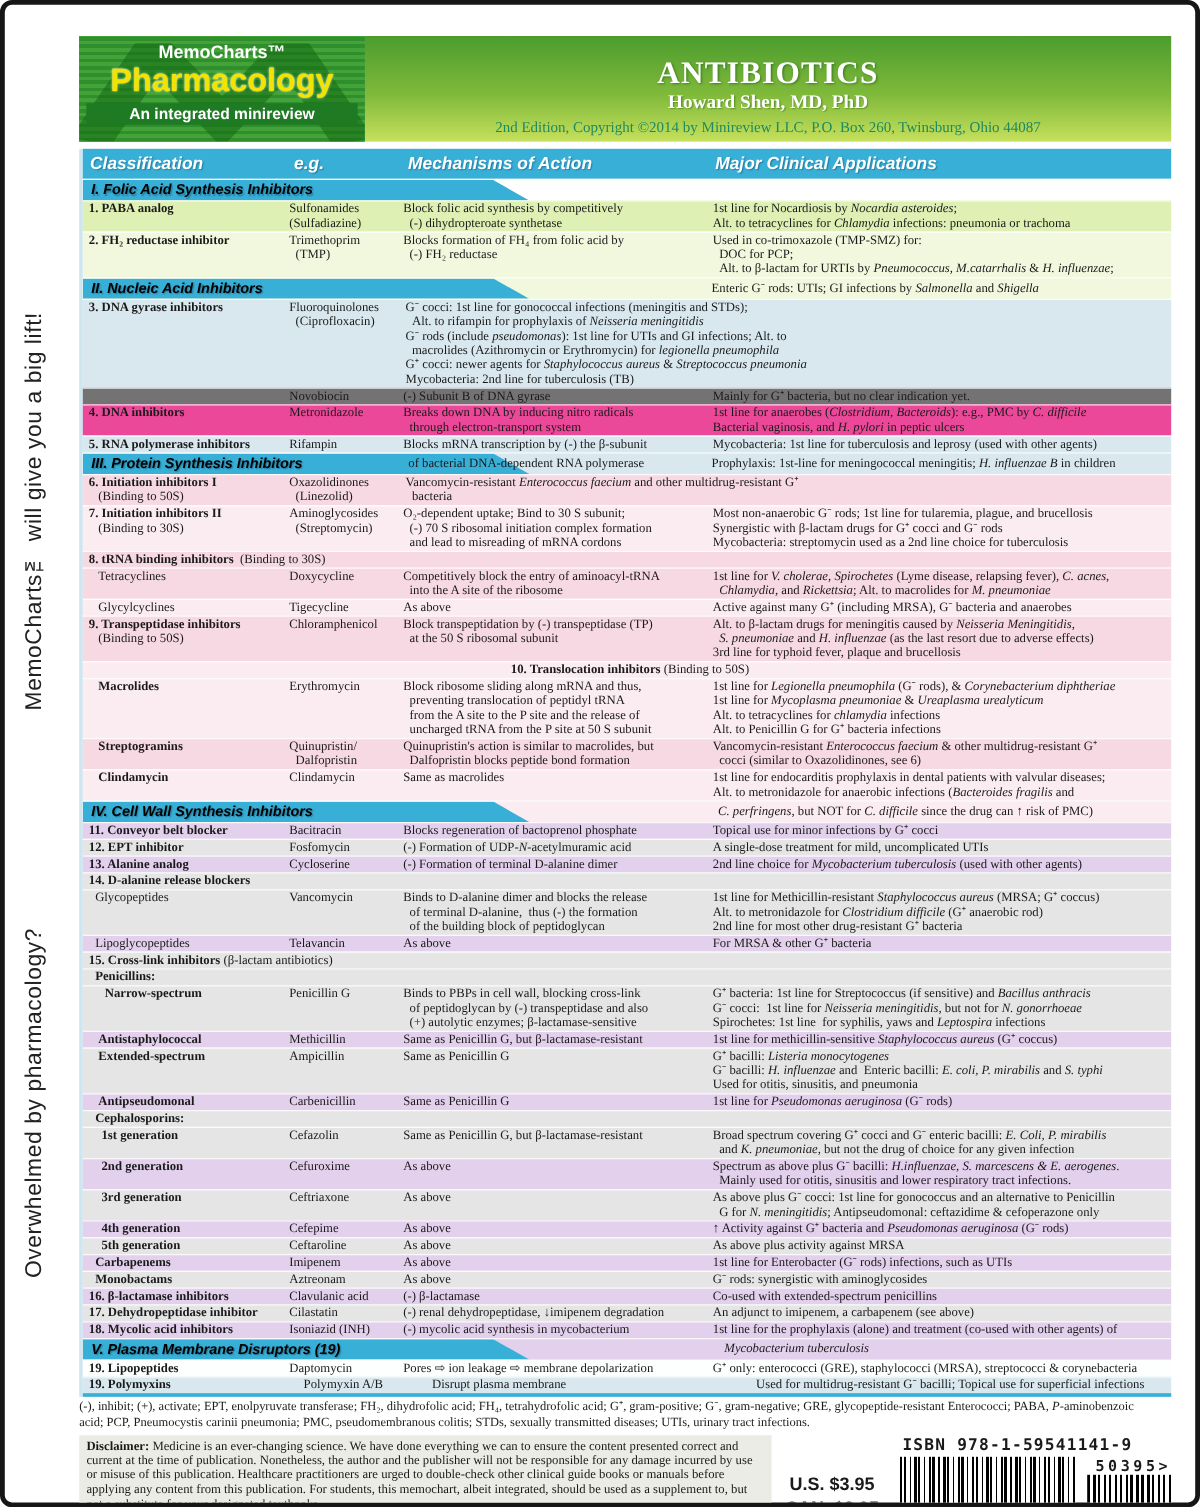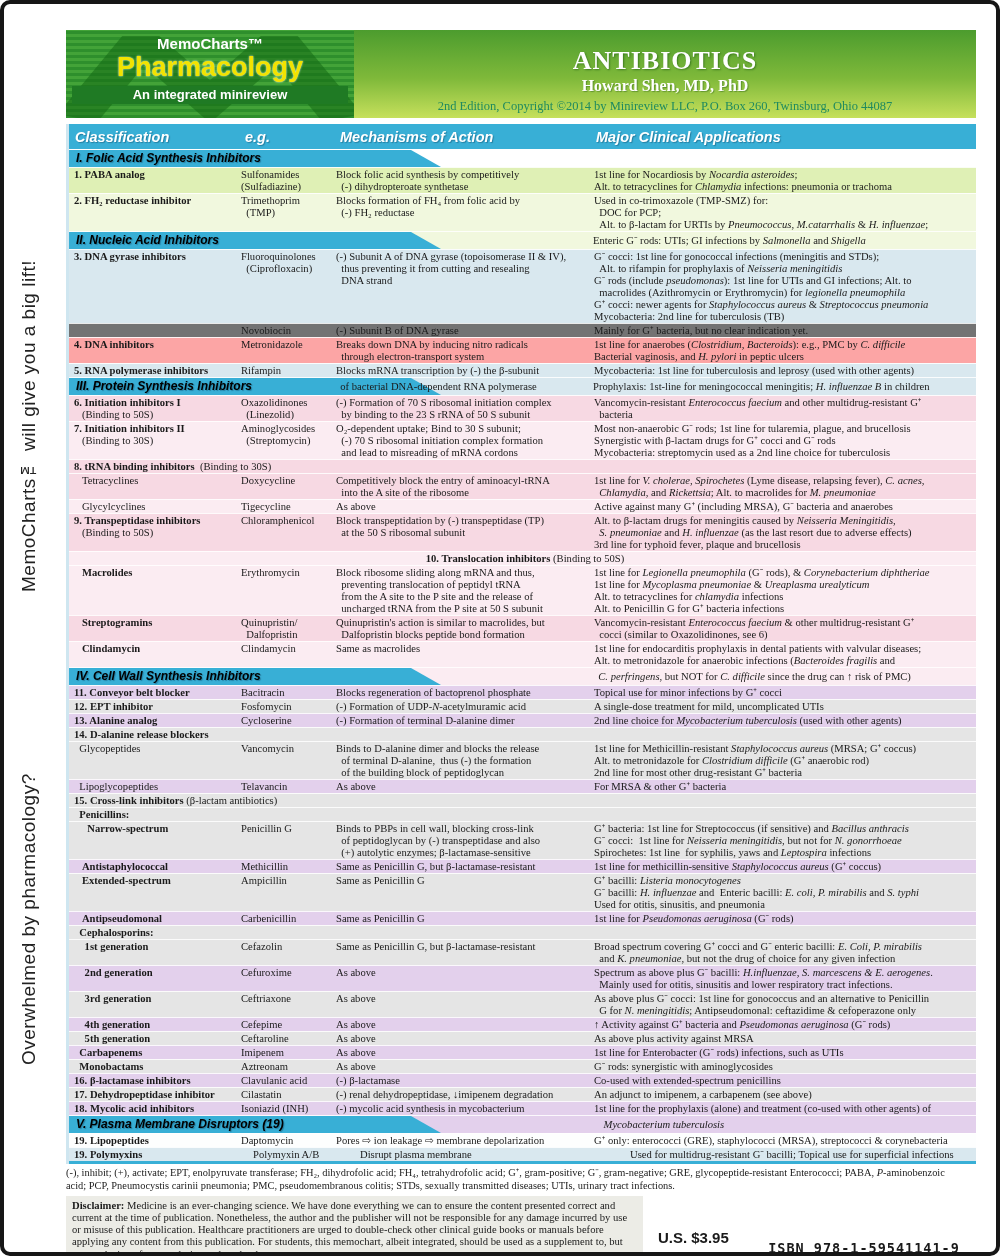--- a/index.html
+++ b/index.html
@@ -7,21 +7,21 @@
         font-family:"Liberation Serif",serif;color:#1a1a1a;}
   
   .side-text{position:absolute;left:14px;width:44px;writing-mode:vertical-rl;transform:rotate(180deg);
              font-family:"Liberation Sans",sans-serif;font-size:19px;color:#222;letter-spacing:.5px;text-align:center;}
   .side-text.top{top:150px;height:545px;}
   .side-text.bottom{top:695px;height:440px;}
   
   .content{position:absolute;left:62px;top:26px;width:910px;}
   
   .header{display:flex;height:88px;}
-  .logo{position:relative;width:288px;background:#2E8F2C;overflow:hidden;flex:0 0 auto;
+  .logo{position:relative;width:238px;background:#2E8F2C;overflow:hidden;flex:0 0 auto;
         background-image:repeating-linear-gradient(0deg,#2E8F2C 0 3px,#43A338 3px 6px);}
   .logo svg{position:absolute;left:0;top:6px;width:100%;height:82px;opacity:.55;}
   .logo .brand{position:relative;display:block;text-align:center;margin-top:5px;color:#fff;font-family:"Liberation Sans",sans-serif;font-weight:bold;font-size:15px;}
   .logo .product{position:relative;display:block;text-align:center;color:#F2E300;font-family:"Liberation Sans",sans-serif;font-weight:bold;font-size:27px;line-height:30px;text-shadow:0 0 2px #fff;}
   .logo .tagline{position:relative;display:block;text-align:center;margin:4px 6px 0 6px;background:#1F7A24;color:#fff;font-family:"Liberation Sans",sans-serif;font-weight:bold;font-size:13px;line-height:18px;}
   .head-right{flex:1;background:linear-gradient(#4C9C2E 0%,#7FB93A 55%,#C6E05C 100%);text-align:center;
               font-family:Liberation Serif, serif;display:flex;flex-direction:column;justify-content:flex-end;}
   .head-title{color:#fff;font-weight:bold;font-size:26px;letter-spacing:1px;line-height:30px;text-shadow:1px 1px 2px rgba(0,60,0,.45);margin-top:6px;}
   .head-author{color:#fff;font-weight:bold;font-size:16px;line-height:20px;text-shadow:1px 1px 1px rgba(0,60,0,.35);}
   .head-edition{color:#1F8A5F;font-size:12.5px;line-height:20px;padding-bottom:2px;}
@@ -40,32 +40,32 @@
   .ribbon{position:absolute;left:0;top:0;bottom:0;width:372px;background:#38AFD6;
           clip-path:polygon(0 0,calc(100% - 30px) 0,100% 100%,0 100%);
           font-family:"Liberation Sans",sans-serif;font-weight:bold;font-style:italic;color:#000000;font-size:12px;line-height:17px;
           text-shadow:1px 1px 1px rgba(0,40,70,.35);}
   .ribbon span{padding-left:7px;}
   .carry{position:absolute;top:0;font-size:10.6px;line-height:17px;white-space:nowrap;}
   .carry.cmech{left:266px;}
   .carry.capps{left:524px;}
   
   .s1a{background:#DFF0B5;} .s1b{background:#F1F8DE;}
-  .s2a{background:#D9E8EF;} .s2b{background:#737373;} .s2c{background:#fca5a5;}
+  .s2a{background:#D9E8EF;} .s2b{background:#737373;} .s2c{background:#ec4899;}
   .s3a{background:#F7D9E3;} .s3b{background:#FBECF2;}
   .s4a{background:#E3D0EC;} .s4b{background:#e5e5e5;}
   .s5w{background:#FDFEFE;} .s5a{background:#D9E8EF;}
   .lastrow{border-bottom:3px solid #38AFD6;gap:12px;}
   
   .footnote{margin-top:3px;font-size:10.4px;line-height:12.6px;}
   .footer-row{display:flex;margin-top:4px;align-items:flex-start;}
   .disclaimer{width:592px;background:#ECECE6;padding:4px 6px;font-size:10.6px;line-height:12.1px;box-sizing:border-box;}
   .prices{width:104px;text-align:center;font-family:"Liberation Sans",sans-serif;font-size:15px;font-weight:bold;line-height:20px;margin-top:32px;}
   .isbn-block{flex:1;text-align:center;font-family:"Liberation Sans",sans-serif;}
-  .isbn-label{font-family:"DejaVu Sans Mono","Liberation Mono",monospace;font-weight:bold;font-size:13.5px;letter-spacing:1px;text-align:center;padding-left:8px;margin-top:44px;}
+  .isbn-label{font-family:"DejaVu Sans Mono","Liberation Mono",monospace;font-weight:bold;font-size:13.5px;letter-spacing:1px;text-align:left;padding-left:8px;}
   .codes{display:flex;align-items:flex-start;margin-top:2px;padding-left:6px;}
   .bc-main{position:relative;width:146px;height:56px;background:repeating-linear-gradient(90deg,#000 0 2px,#fff 2px 3px,#000 3px 5px,#fff 5px 8px,#000 8px 9px,#fff 9px 12px);}
   .bc-num{position:absolute;left:-4px;bottom:-4px;background:#fff;font-family:"DejaVu Sans Mono","Liberation Mono",monospace;font-weight:bold;font-size:12.5px;letter-spacing:2px;padding:0 2px;}
   .bc-addon{margin-left:10px;}
   .bc-addon-num{font-family:"DejaVu Sans Mono","Liberation Mono",monospace;font-weight:bold;font-size:12.5px;letter-spacing:3px;text-align:right;}
   .bc-add{width:70px;height:42px;background:repeating-linear-gradient(90deg,#000 0 2px,#fff 2px 5px,#000 5px 7px,#fff 7px 9px);}
   i{font-style:italic;}
 </style>
 </head>
 <body>
@@ -116,21 +116,20 @@
             <div class="cell mech">Blocks formation of FH₄ from folic acid by<br>&nbsp;&nbsp;(-) FH₂ reductase</div>
             <div class="cell apps">Used in co-trimoxazole (TMP-SMZ) for:<br>&nbsp;&nbsp;DOC for PCP;<br>&nbsp;&nbsp;Alt. to β-lactam for URTIs by <i>Pneumococcus</i>, <i>M.catarrhalis</i> &amp; <i>H. influenzae</i>;</div>
           </div>
           <div class="band s1b">
             <div class="ribbon"><span>II. Nucleic Acid Inhibitors</span></div>
             <div class="carry capps">Enteric G⁻ rods: UTIs; GI infections by <i>Salmonella</i> and <i>Shigella</i></div>
           </div>
           <div class="trow s2a">
             <div class="cell cls"><b>3. DNA gyrase inhibitors</b></div>
             <div class="cell eg">Fluoroquinolones<br>&nbsp;&nbsp;(Ciprofloxacin)</div>
-            <div class="cell mech">(-) Subunit A of DNA gyrase (topoisomerase II &amp; IV),<br>&nbsp;&nbsp;thus preventing it from cutting and resealing<br>&nbsp;&nbsp;DNA strand</div>
             <div class="cell apps">G⁻ cocci: 1st line for gonococcal infections (meningitis and STDs);<br>&nbsp;&nbsp;Alt. to rifampin for prophylaxis of <i>Neisseria meningitidis</i><br>G⁻ rods (include <i>pseudomonas</i>): 1st line for UTIs and GI infections; Alt. to<br>&nbsp;&nbsp;macrolides (Azithromycin or Erythromycin) for <i>legionella pneumophila</i><br>G⁺ cocci: newer agents for <i>Staphylococcus aureus</i> &amp; <i>Streptococcus pneumonia</i><br>Mycobacteria: 2nd line for tuberculosis (TB)</div>
           </div>
           <div class="trow s2b">
             <div class="cell cls"></div>
             <div class="cell eg">Novobiocin</div>
             <div class="cell mech">(-) Subunit B of DNA gyrase</div>
             <div class="cell apps">Mainly for G⁺ bacteria, but no clear indication yet.</div>
           </div>
           <div class="trow s2c">
             <div class="cell cls"><b>4. DNA inhibitors</b></div>
@@ -145,21 +144,20 @@
             <div class="cell apps">Mycobacteria: 1st line for tuberculosis and leprosy (used with other agents)</div>
           </div>
           <div class="band s2a">
             <div class="ribbon"><span>III. Protein Synthesis Inhibitors</span></div>
             <div class="carry cmech">&nbsp;&nbsp;of bacterial DNA-dependent RNA polymerase</div>
             <div class="carry capps">Prophylaxis: 1st-line for meningococcal meningitis; <i>H. influenzae B</i> in children</div>
           </div>
           <div class="trow s3a">
             <div class="cell cls"><b>6. Initiation inhibitors I</b><br>&nbsp;&nbsp;&nbsp;(Binding to 50S)</div>
             <div class="cell eg">Oxazolidinones<br>&nbsp;&nbsp;(Linezolid)</div>
-            <div class="cell mech">(-) Formation of 70 S ribosomal initiation complex<br>&nbsp;&nbsp;by binding to the 23 S rRNA of 50 S subunit</div>
             <div class="cell apps">Vancomycin-resistant <i>Enterococcus faecium</i> and other multidrug-resistant G⁺<br>&nbsp;&nbsp;bacteria</div>
           </div>
           <div class="trow s3b">
             <div class="cell cls"><b>7. Initiation inhibitors II</b><br>&nbsp;&nbsp;&nbsp;(Binding to 30S)</div>
             <div class="cell eg">Aminoglycosides<br>&nbsp;&nbsp;(Streptomycin)</div>
             <div class="cell mech">O₂-dependent uptake; Bind to 30 S subunit;<br>&nbsp;&nbsp;(-) 70 S ribosomal initiation complex formation<br>&nbsp;&nbsp;and lead to misreading of mRNA cordons</div>
             <div class="cell apps">Most non-anaerobic G⁻ rods; 1st line for tularemia, plague, and brucellosis<br>Synergistic with β-lactam drugs for G⁺ cocci and G⁻ rods<br>Mycobacteria: streptomycin used as a 2nd line choice for tuberculosis</div>
           </div>
           <div class="trow s3a">
             <div class="cell cls" style="grid-column: 1 / 5;"><b>8. tRNA binding inhibitors</b>&nbsp; (Binding to 30S)</div>

